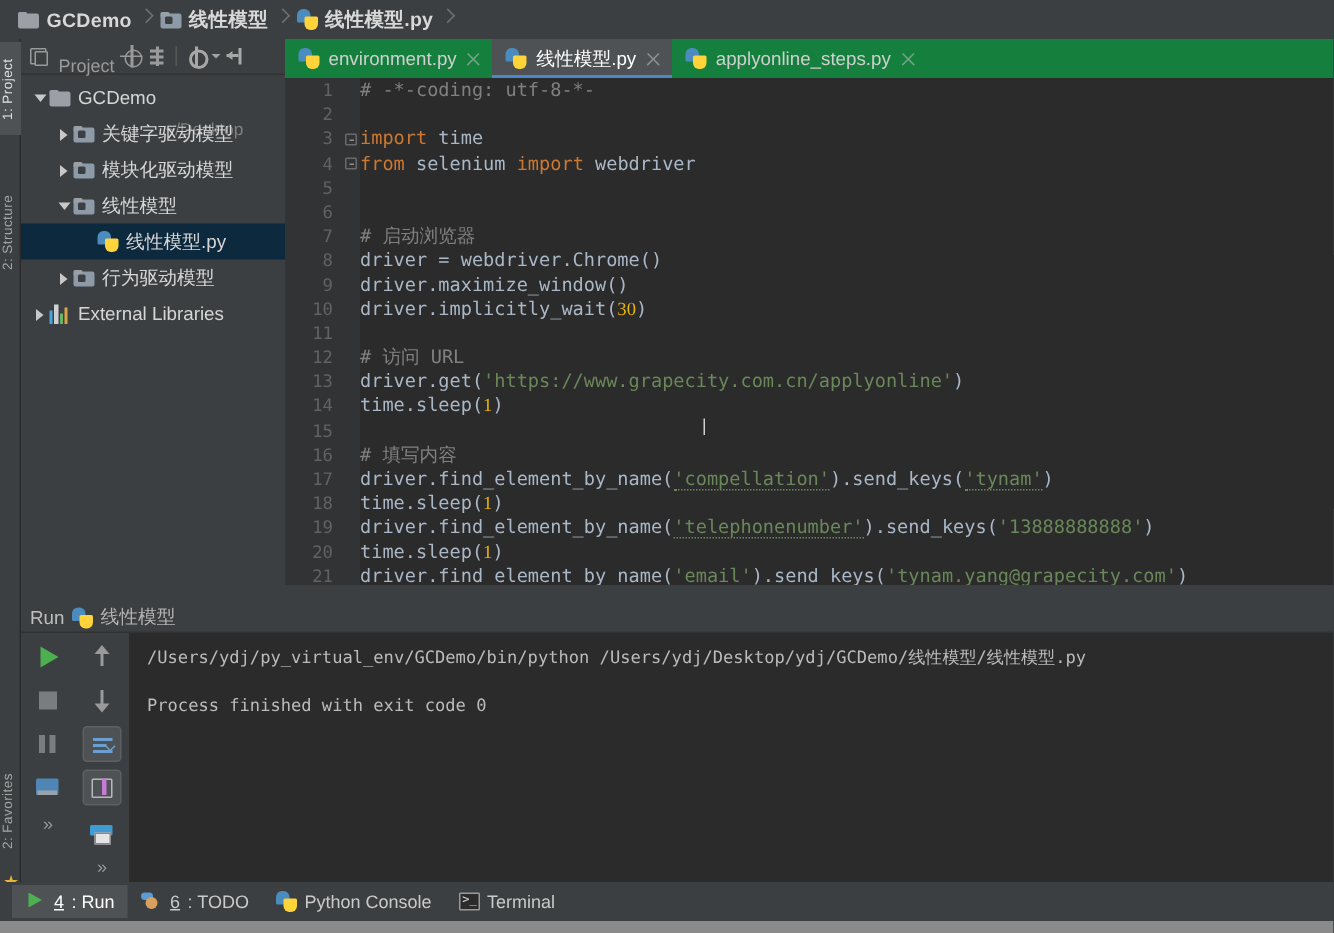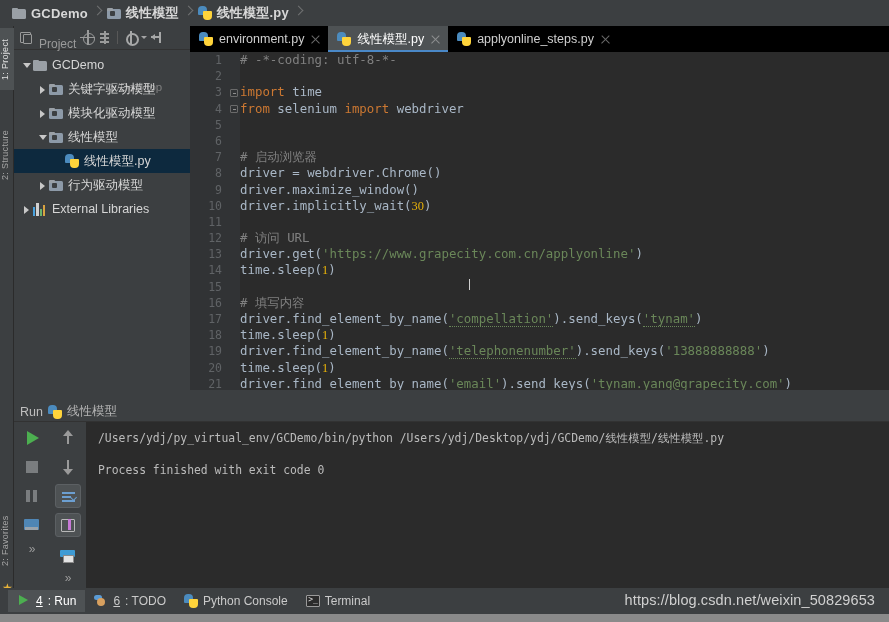--- a/index.html
+++ b/index.html
@@ -159,21 +159,21 @@
   .ic-lib { width:14px; height:13px; position:relative; flex:none; }
   .ic-lib i {
     position:absolute; bottom:0; width:2.4px; display:block;
   }
   .ic-lib i:nth-child(1){ left:0px;  height:9px;  background:#4aa3df; }
   .ic-lib i:nth-child(2){ left:3.3px;height:13px; background:#d0d0d0; }
   .ic-lib i:nth-child(3){ left:6.6px;height:7px;  background:#69b46c; }
   .ic-lib i:nth-child(4){ left:9.9px;height:11px; background:#d9a441; }
   .tabbar {
     position:absolute; left:190px; top:26px; width:699px; height:26px;
-    background:#000000; display:flex; align-items:flex-end;
+    background:#15803d; display:flex; align-items:flex-end;
   }
   .etab {
     height:26px; display:flex; align-items:center; padding:0 7px 0 9px;
     gap:6px; position:relative; cursor:default;
   }
   .etab.active { background:#4e5254; }
   .etab.active::after {
     content:""; position:absolute; left:0; right:0; bottom:0; height:2px; background:#4a88c7;
   }
   .etab-label { font-size:12.5px; color:#cfcfcf; white-space:nowrap; }
@@ -590,16 +590,15 @@
         </span>
         <span>Python Console</span>
       </div>
       <div class="sbtn">
         <span class="ic-wrap">
           <i class="ic-term"></i>
         </span>
         <span>Terminal</span>
       </div>
     </div>
-  <div class="watermark">https://blog.csdn.net/weixin_50829653</div>
   <div class="bottom-edge"></div>
 
 </div>
 
 </body></html>

